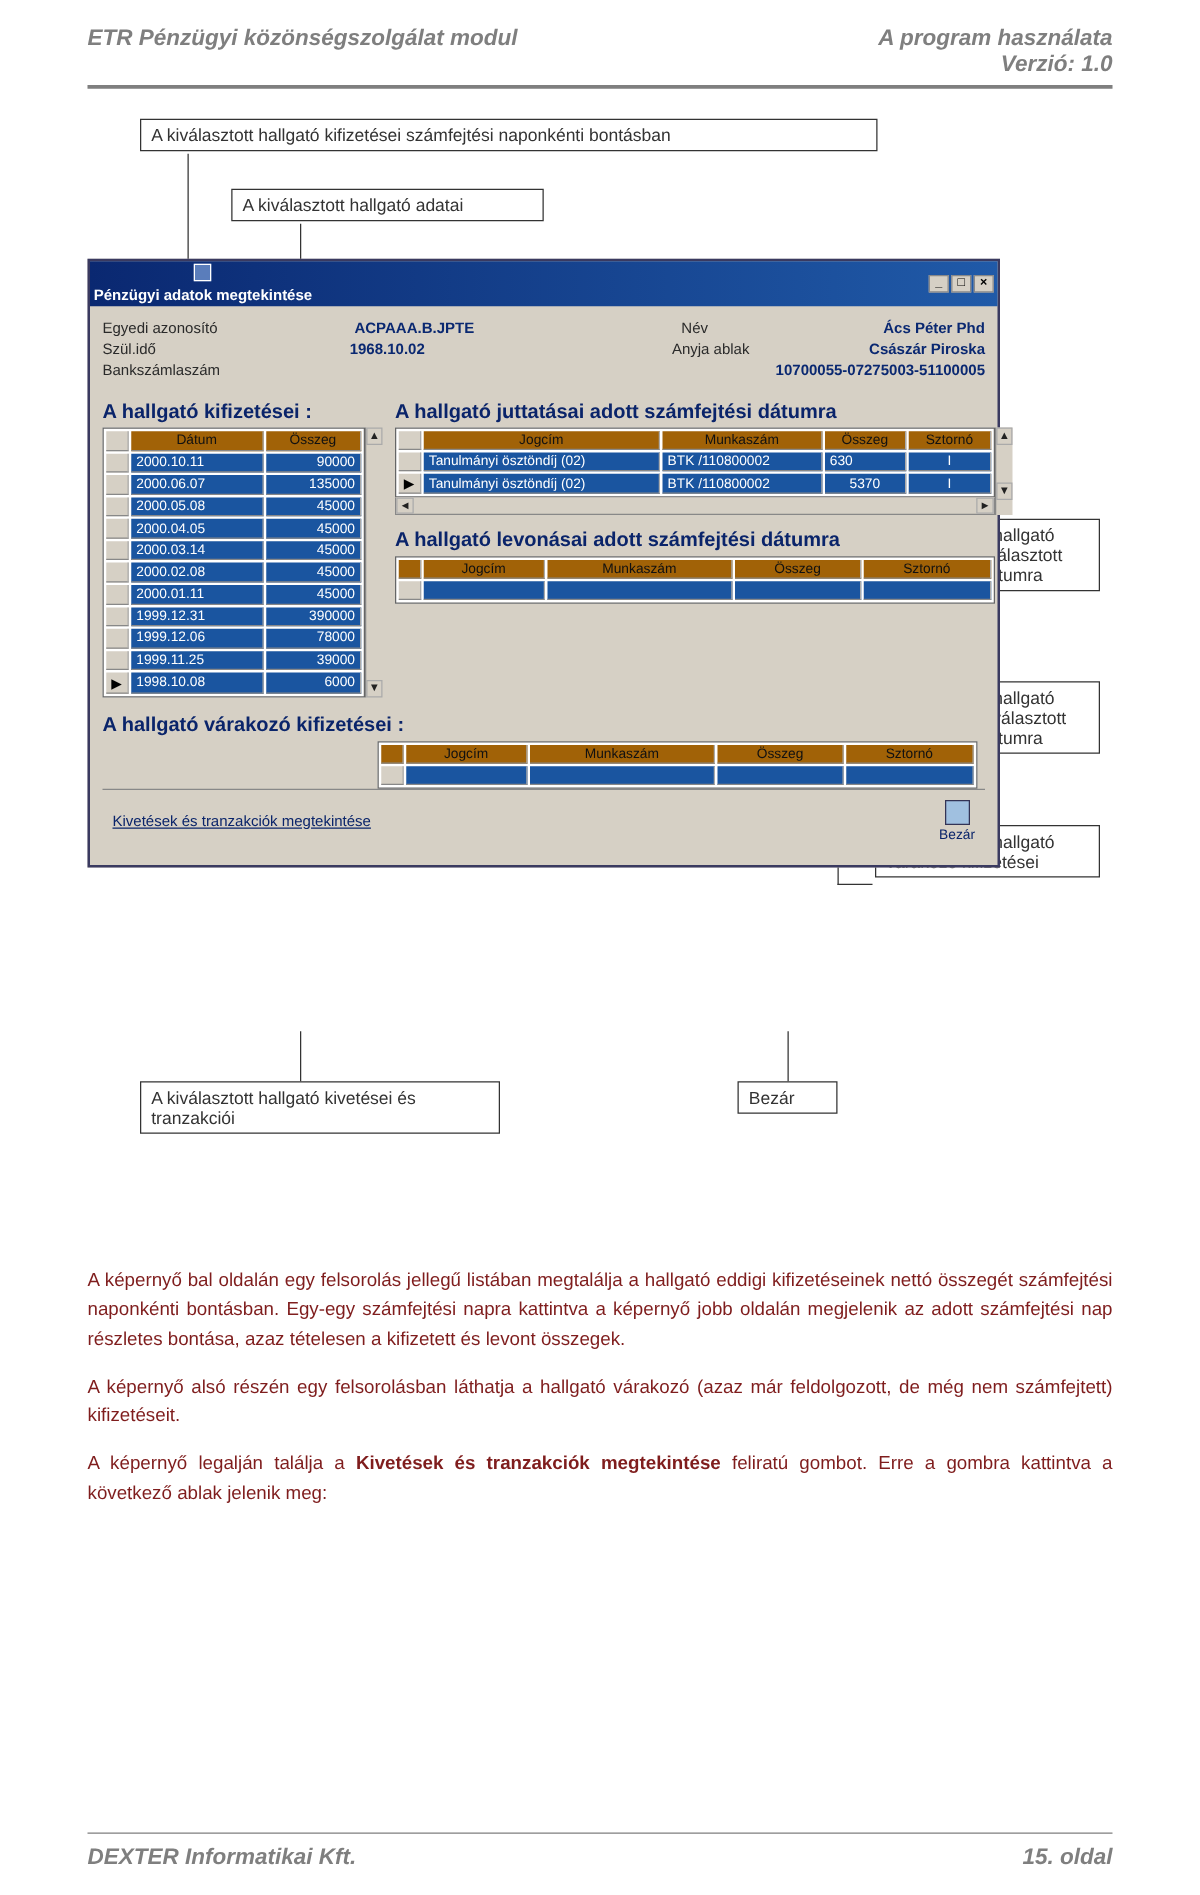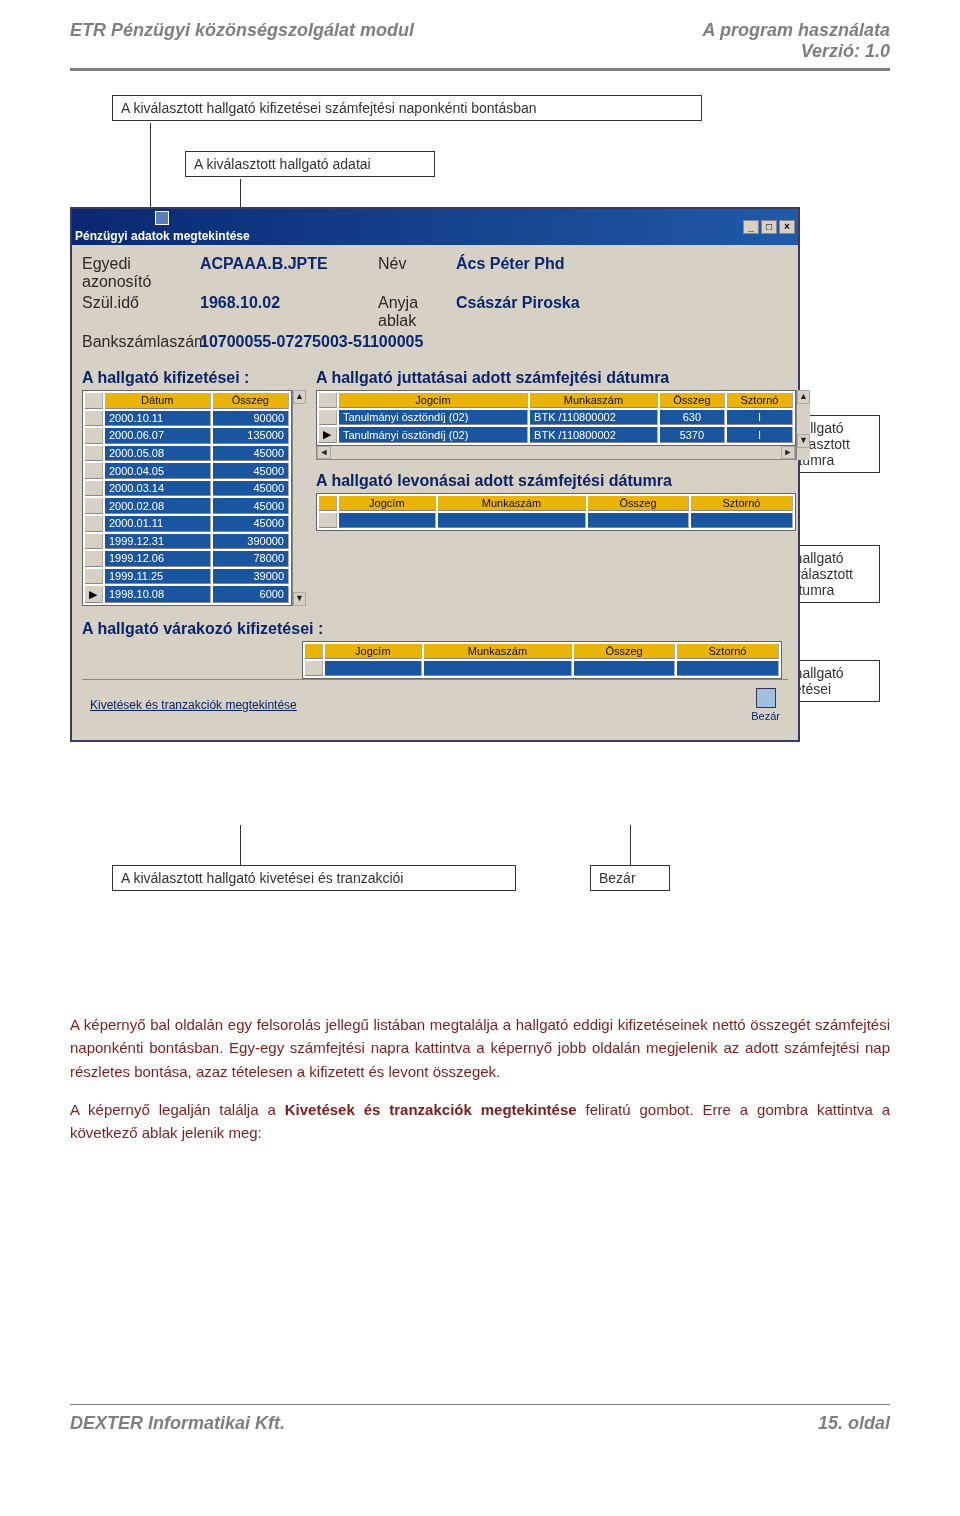--- a/index.html
+++ b/index.html
@@ -37,21 +37,21 @@
     background: #fff;
     padding: 4px 8px;
     font-size: 14px;
     color: #333;
   }
   .cb-wide { width: 590px; left: 42px; top: 0; }
   .cb-adatai { left: 115px; top: 56px; width: 250px; }
   .cb-jutt   { left: 630px; top: 320px; width: 180px; }
   .cb-levon  { left: 630px; top: 450px; width: 180px; }
   .cb-varak  { left: 630px; top: 565px; width: 180px; }
-  .cb-kivet  { left: 42px; top: 770px; width: 404px; }
+  .cb-kivet  { left: 42px; top: 770px; width: 288px; }
   .cb-bezar  { left: 520px; top: 770px; width: 80px; }
 
   .lead {
     position: absolute;
     background: #333;
   }
   .lv1 { left: 80px; top: 28px; width: 1px; height: 300px; }
   .lv2 { left: 170px; top: 84px; width: 1px; height: 72px; }
   .lv3 { left: 600px; top: 300px; width: 30px; height: 1px; }
   .lv3b{ left: 600px; top: 300px; width: 1px; height: 40px; }
@@ -90,41 +90,41 @@
   .winbtns { display: flex; gap: 2px; }
   .winbtn {
     width: 16px; height: 14px;
     background: #d6d0c5;
     border: 1px solid #888;
     font-size: 10px; line-height: 12px;
     text-align: center; color: #000;
     font-family: Arial;
   }
   .win-content { padding: 10px 10px 10px 10px; }
-  .field-row { display: flex; gap: 8px; margin-bottom: 3px; font-size: 16px; }
+  .field-row { display: flex; gap: 8px; margin-bottom: 3px; font-size: 12px; justify-content: space-between; }
   .fld-label { color: #2a2a2a; }
   .fld-val { font-weight: bold; color: #0a2871; }
 
   .section-label { font-size: 16px; font-weight: bold; color: #0a246a; margin-top: 12px; margin-bottom: 3px; }
 
   .tables-row { display: flex; gap: 10px; align-items: flex-start; margin-top: 6px; }
 
   .tbl {
     border: 1px solid #666;
     background: #fff;
     font-size: 11px;
   }
   .tbl th, .tbl td {
     border-right: 1px solid #aaa;
     border-bottom: 1px solid #888;
     padding: 1px 4px;
     white-space: nowrap;
   }
   .tbl th {
-    background: #eab308;
+    background: #a16207;
     font-weight: normal;
     color: #111;
   }
   .tbl td { background: #1a55a0; color: #fff; }
   .tbl-kif { width: 210px; }
   .tbl-kif th:first-child, .tbl-kif td:first-child { width: 18px; background: #d6d0c5; color: #000; }
   .tbl-jutt { width: 480px; }
   .tbl-jutt th:first-child, .tbl-jutt td:first-child { width: 18px; background:#d6d0c5; color:#000;}
   .tbl-lev { width: 480px; }
   .tbl-lev th:first-child { width: 18px; }
@@ -325,21 +325,21 @@
                     <th>Munkaszám</th>
                     <th>Összeg</th>
                     <th>Sztornó</th>
                   </tr>
                   </tbody>
                     <tbody id="jutt-body">
                       <tr>
                         <td style="background:#d6d0c5;color:#000"></td>
                         <td>Tanulmányi ösztöndíj (02)</td>
                         <td>BTK /110800002</td>
-                        <td style="text-align:center">630</td>
+                        <td style="text-align:left">630</td>
                         <td style="text-align:center">I</td>
                       </tr>
                       <tr>
                         <td style="background:#d6d0c5;color:#000">▶</td>
                         <td>Tanulmányi ösztöndíj (02)</td>
                         <td>BTK /110800002</td>
                         <td style="text-align:center">5370</td>
                         <td style="text-align:center">I</td>
                       </tr>
                     </tbody>
@@ -405,20 +405,21 @@
             <span>Bezár</span>
           </div>
         </div>
       </div>
     </div>
 
   </div>
 
   <div class="body-text">
     <p>A képernyő bal oldalán egy felsorolás jellegű listában megtalálja a hallgató eddigi kifizetéseinek nettó összegét számfejtési naponkénti bontásban. Egy-egy számfejtési napra kattintva a képernyő jobb oldalán megjelenik az adott számfejtési nap részletes bontása, azaz tételesen a kifizetett és levont összegek.</p>
+    <p>A képernyő alsó részén egy felsorolásban láthatja a hallgató várakozó (azaz már feldolgozott, de még nem számfejtett) kifizetéseit.</p>
     <p>
       <span>A képernyő legalján találja a </span><strong>Kivetések és tranzakciók megtekintése</strong><span> feliratú gombot. Erre a gombra kattintva a következő ablak jelenik meg:</span>
     </p>
   </div>
 
   <hr class="footer-hr">
   <div class="footer-row">
     <div>DEXTER Informatikai Kft.</div>
     <div class="footer-right">
       <div>15. oldal</div>

